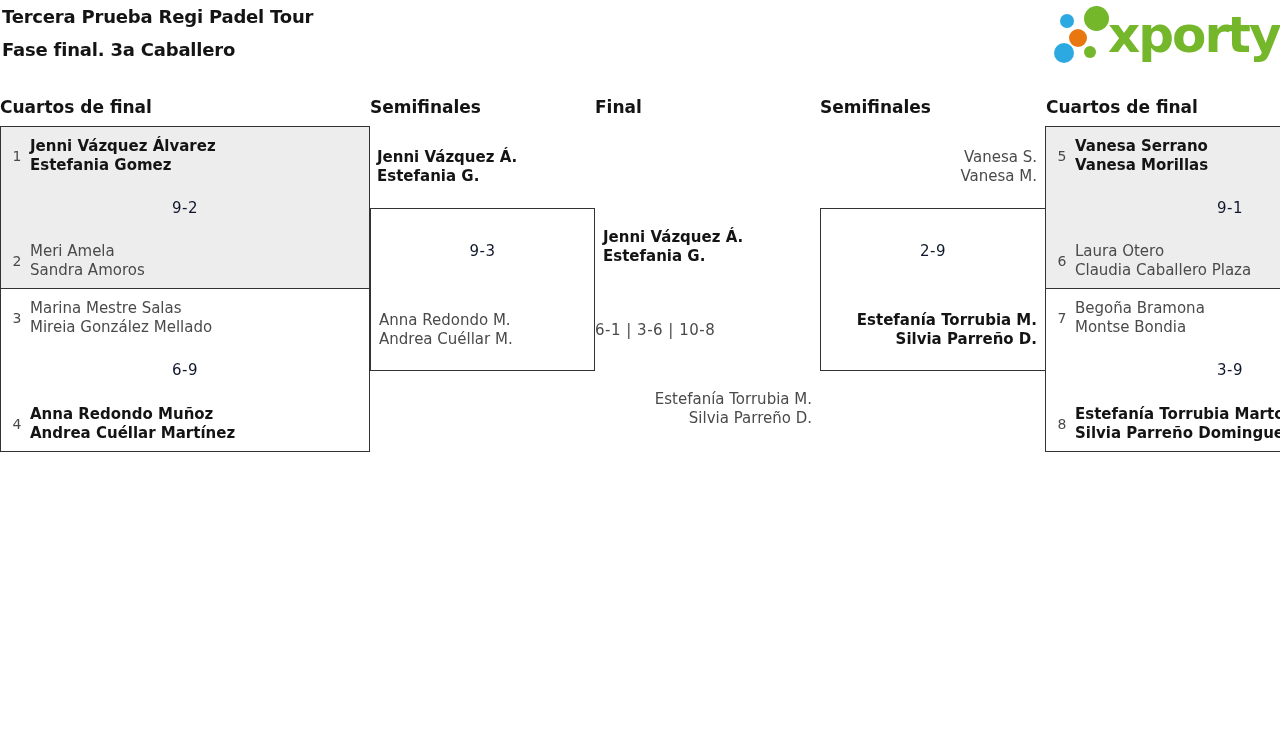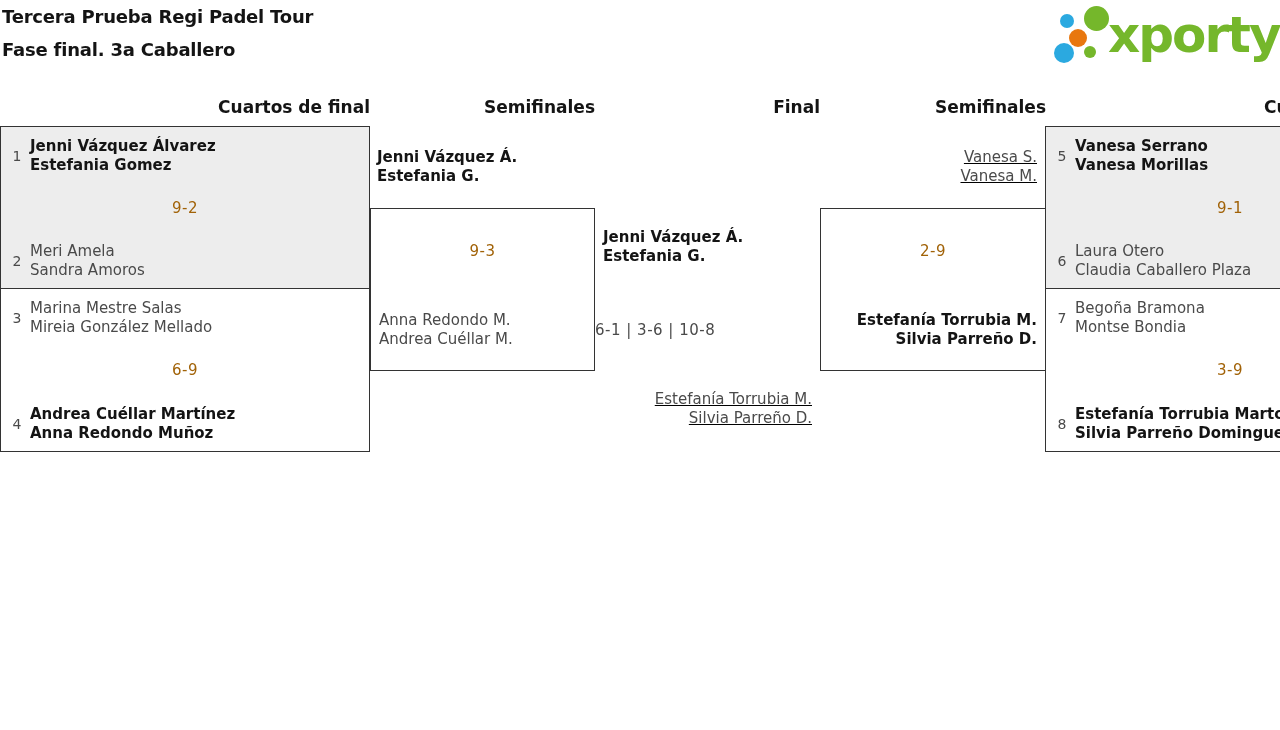--- a/index.html
+++ b/index.html
@@ -14,50 +14,50 @@
   }
   .logo { position:absolute; left:1046px; top:0; width:234px; height:76px; }
   .logo-dot { position:absolute; border-radius:50%; }
   .logo-text {
     position:absolute; left:62px; top:4px; font-size:50px; line-height:62px;
     font-weight:700; color:#75b72b; letter-spacing:-2px;
   }
   
   .col-header {
     position:absolute; top:95px; height:24px; line-height:24px;
-    font-size:17px; font-weight:600; color:#141414; text-align:right;
+    font-size:17px; font-weight:600; color:#141414; text-align:left;
   }
   
   .match-box {
     position:absolute; box-sizing:border-box; border:1px solid #333;
     background:#fff;
   }
   .match-box.shaded { background:#ededed; }
   .team-row { position:absolute; left:9px; display:flex; align-items:center; }
   .team-row.top { top:10px; }
   .team-row.bottom { bottom:8px; }
   .seed {
     width:14px; text-align:center; font-size:14px; color:#4a4a4a;
     flex:0 0 auto; margin-right:6px;
   }
   .team-lines { display:flex; flex-direction:column; }
   .tname { font-size:15px; line-height:19px; color:#4a4a4a; white-space:nowrap; }
   .w .tname { color:#141414; font-weight:700; }
   .score-line {
     position:absolute; left:0; width:100%; text-align:center;
-    font-size:15px; color:#a16207; letter-spacing:0.5px;
+    font-size:15px; color:#0f172a; letter-spacing:0.5px;
   }
   .score-mid { top:50%; transform:translateY(-50%); }
   .score-sf { top:33px; }
   .sf-bottom-team { position:absolute; bottom:21px; }
   .sf-bottom-team.leftside { left:8px;margin-top:44px; }
   .sf-bottom-team.rightside { right:8px; text-align:right; }
   
   .float-team { position:absolute; }
-  .ralign { text-align:right;text-decoration:underline; }
+  .ralign { text-align:right; }
   .final-score {
     position:absolute; left:595px; width:226px; top:321px; 
     font-size:15px; color:#4a4a4a; letter-spacing:0.5px;
   }
 </style>
 </head>
 <body>
 
 <div class="stage">
 
@@ -101,22 +101,22 @@
       <span class="seed">3</span>
       <span class="team-lines">
         <span class="tname">Marina Mestre Salas</span>
         <span class="tname">Mireia González Mellado</span>
       </span>
     </div>
     <div class="score-line score-mid">6-9</div>
     <div class="team-row bottom w">
       <span class="seed">4</span>
       <span class="team-lines">
+        <span class="tname">Anna Redondo Muñoz</span>
         <span class="tname">Andrea Cuéllar Martínez</span>
-        <span class="tname">Anna Redondo Muñoz</span>
       </span>
     </div>
   </div>
 
   <div class="float-team w" style="left:377px;top:148px;">
     <span class="team-lines">
       <span class="tname">Jenni Vázquez Á.</span>
       <span class="tname">Estefania G.</span>
     </span>
   </div>

